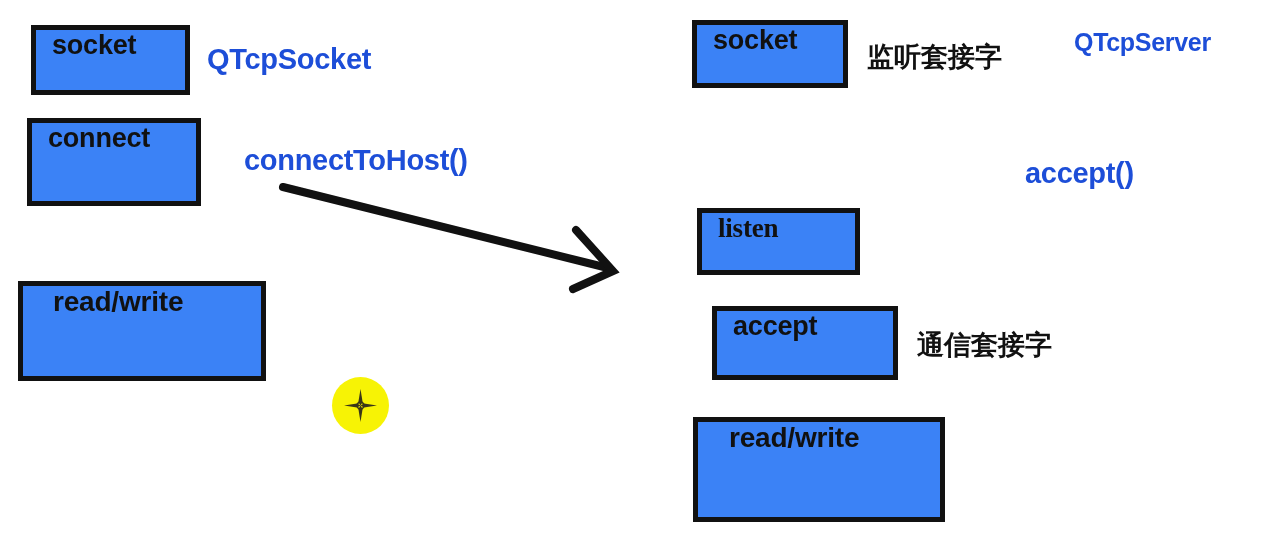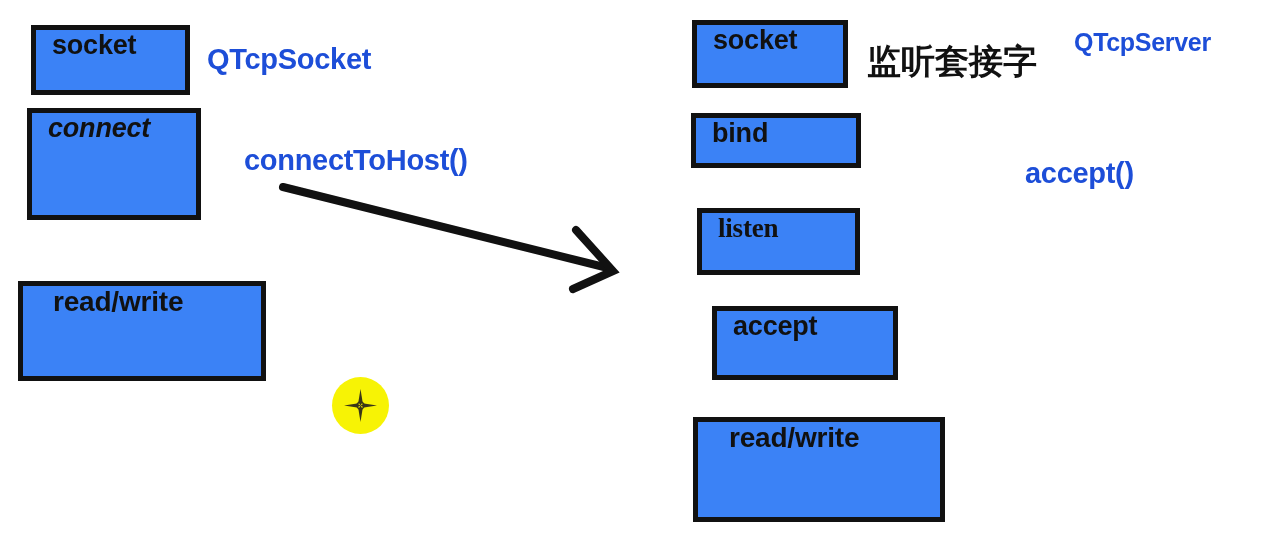--- a/index.html
+++ b/index.html
@@ -67,21 +67,21 @@
 <body>
 
 <div id="canvas">
 
   <div class="box" style="left:31px; top:25px; width:159px; height:70px;">
     <span class="box-label" style="font-size:27px;">socket</span>
   </div>
 
   <div class="free-label" style="left:207px; top:43px; font-size:29px;">QTcpSocket</div>
 
-  <div class="box" style="left:27px; top:108px; width:174px; height:112px;font-style:italic;">
+  <div class="box" style="left:27px; top:118px; width:174px; height:88px;">
     <span class="box-label" style="font-size:27px;">connect</span>
   </div>
 
   <div class="free-label" style="left:244px; top:144px; font-size:29px;text-align:right;">connectToHost()</div>
 
   <div class="box" style="left:18px; top:281px; width:248px; height:100px;">
     <span class="box-label" style="font-size:28px; padding-left:30px;">read/write</span>
   </div>
 
   <svg id="arrow-layer" viewBox="0 0 1263 544" xmlns="http://www.w3.org/2000/svg">
@@ -97,36 +97,34 @@
     <path d="M18.5 35 L16.4 22 L18.5 18.5 L20.6 22 Z" fill="#3a3618"></path>
     <path d="M2 18.5 L15 16.4 L18.5 18.5 L15 20.6 Z" fill="#3a3618"></path>
     <path d="M35 18.5 L22 20.6 L18.5 18.5 L22 16.4 Z" fill="#3a3618"></path>
     <circle cx="18.5" cy="18.5" r="3.4" fill="none" stroke="#3a3618" stroke-width="1.6"></circle>
   </svg>
 
   <div class="box" style="left:692px; top:20px; width:156px; height:68px;">
     <span class="box-label" style="font-size:27px;">socket</span>
   </div>
 
-  <div class="cn-label" style="left:867px; top:39px; font-size:34px;">监听套接字</div>
+  <div class="cn-label" style="left:867px; top:39px; font-size:27px;">监听套接字</div>
 
   <div class="free-label" style="left:1074px; top:28px; font-size:25px;">QTcpServer</div>
 
-  <div class="box" style="left:691px; top:113px; width:170px; height:55px;">
-    <span class="box-label" style="font-size:27px;">bind</span>
-  </div>
 
   <div class="free-label" style="left:1025px; top:157px; font-size:29px;">accept()</div>
 
   <div class="box" style="left:697px; top:208px; width:163px; height:67px;">
     <span class="box-label" style="font-size:27px;font-family:Liberation Serif, serif;">listen</span>
   </div>
 
   <div class="box" style="left:712px; top:306px; width:186px; height:74px;">
     <span class="box-label" style="font-size:27px;">accept</span>
   </div>
 
+  <div class="cn-label" style="left:917px; top:327px; font-size:27px;">通信套接字</div>
 
   <div class="box" style="left:693px; top:417px; width:252px; height:105px;">
     <span class="box-label" style="font-size:28px; padding-left:31px;">read/write</span>
   </div>
 
 </div>
 
 </body></html>

